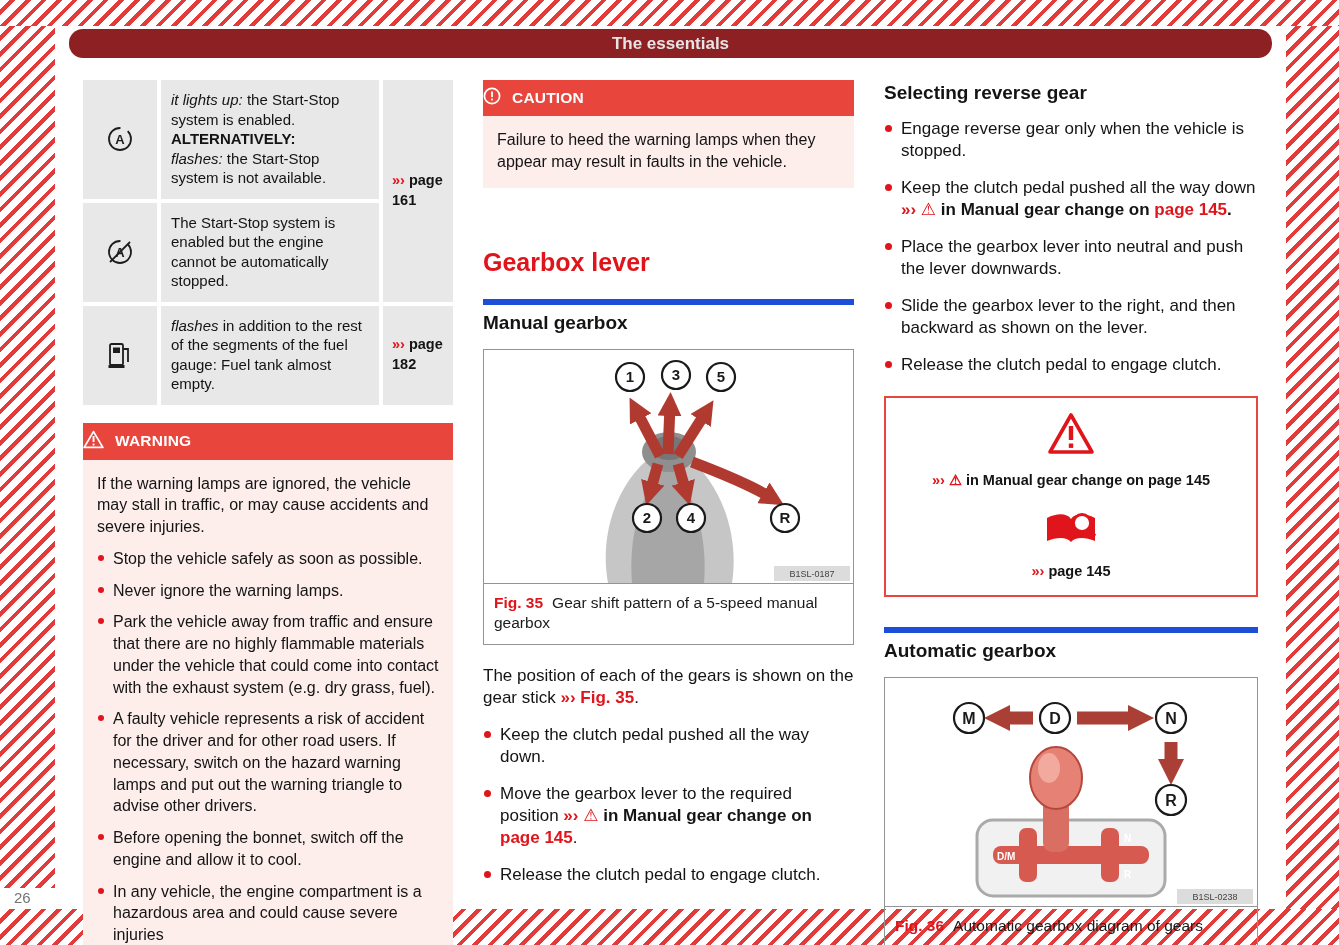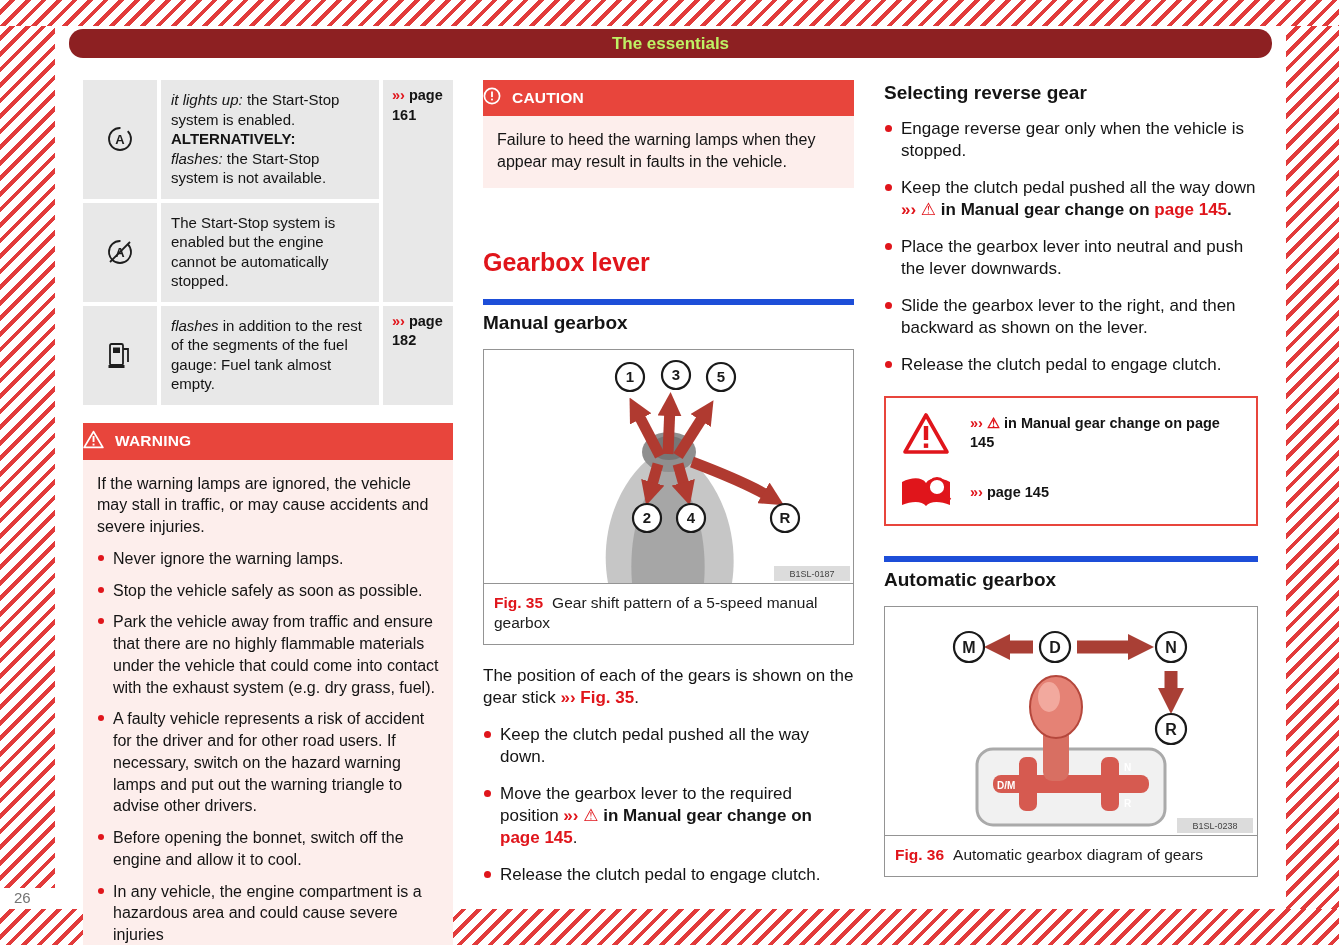--- a/index.html
+++ b/index.html
@@ -17,36 +17,36 @@
   body{
     width:1339px;height:945px;position:relative;overflow:hidden;background:#fff;
     font-family:"Liberation Sans",sans-serif;color:var(--ink);
   }
   .stripe{position:absolute;background:repeating-linear-gradient(135deg,#ffffff 0,#ffffff 7px,var(--stripe-red) 7px,var(--stripe-red) 11px);}
   .stripe-top{left:0;right:0;top:0;height:26px;}
   .stripe-bottom{left:0;right:0;bottom:0;height:36px;}
   .stripe-left{left:0;top:26px;width:55px;bottom:57px;}
   .stripe-right{right:0;top:26px;width:53px;bottom:36px;}
   .content{position:absolute;left:55px;right:53px;top:26px;bottom:36px;background:#fff;}
-  .header-bar{margin:3px 14px 0;height:29px;background:var(--dark-red);color:#bef264;
+  .header-bar{margin:3px 14px 0;height:29px;background:var(--dark-red);color:#e5e5e5;
     display:flex;align-items:center;justify-content:center;font-weight:bold;font-size:17px;border-radius:14px;}
   .columns{display:flex;gap:30px;margin:22px 28px 0;}
   .col1{width:370px;flex:none;}
   .col2{width:371px;flex:none;}
   .col3{flex:1;}
   .red{color:var(--red);}
   .b{font-weight:bold;}
   .it{font-style:italic;}
 
   
   .ind-table{display:grid;grid-template-columns:74px 1fr 70px;gap:4px;font-size:15px;line-height:1.3;}
   .cell{background:var(--cell-gray);}
   .icon-cell{display:flex;align-items:center;justify-content:center;}
   .text-cell{padding:10px 10px 11px;}
-  .ref-cell{display:flex;align-items:flex-start;padding:6px 6px 6px 9px;font-weight:bold;font-size:14.5px;line-height:1.35;}
+  .ref-cell{display:flex;align-items:center;padding:6px 6px 6px 9px;font-weight:bold;font-size:14.5px;line-height:1.35;}
   .ref-span{grid-row:1/3;grid-column:3;}
 
   
   .alert-box{margin-top:18px;}
   .box-header{background:var(--box-red);color:#fff;display:flex;align-items:center;gap:11px;
     padding:7px 0;font-weight:bold;font-size:15.5px;letter-spacing:.2px;}
   .box-body{background:var(--pink);padding:13px 14px 15px;font-weight:normal;font-size:16px;line-height:1.36;}
   .wbullet{position:relative;padding-left:16px;margin-top:10px;}
   .wbullet .dot{position:absolute;left:1px;top:7px;width:6px;height:6px;border-radius:50%;background:var(--red);}
 
@@ -57,21 +57,21 @@
   .fig-frame svg{display:block;}
   .fig-caption{border:1px solid var(--fig-border);border-top:none;padding:9px 10px 11px;font-size:15.5px;line-height:1.3;color:#1c1c1c;}
   .fig-label{color:var(--red);font-weight:bold;margin-right:9px;}
   .para{margin-top:20px;font-size:17px;line-height:1.32;}
   .li{position:relative;padding-left:17px;margin-top:14px;font-size:17px;line-height:1.32;}
   .li .dot{position:absolute;left:1px;top:7px;width:7px;height:7px;border-radius:50%;background:var(--red);}
 
   
   .col-heading{font-size:19px;font-weight:bold;margin-top:2px;}
   .note-box{margin-top:20px;border:2px solid var(--box-red);padding:14px 12px;display:flex;flex-direction:column;gap:20px;}
-  .note-row{display:flex;align-items:center;gap:16px;}
+  .note-row{display:flex;align-items:center;gap:16px;flex-direction:column;}
   .note-icon{flex:none;width:56px;display:flex;justify-content:center;}
   .note-text{font-size:14.5px;font-weight:bold;line-height:1.35;}
   .page-num{position:absolute;left:14px;bottom:39px;font-size:15px;color:#737373;}
 </style>
 </head>
 <body>
 
 <div class="stripe stripe-top"></div>
 <div class="stripe stripe-bottom"></div>
 <div class="stripe stripe-left"></div>
@@ -135,22 +135,22 @@
             <svg width="21" height="19" viewBox="0 0 21 19">
               <path d="M10.5 1.6 L19.8 17.4 H1.2 Z" fill="none" stroke="#fff" stroke-width="1.8" stroke-linejoin="round"></path>
               <rect x="9.6" y="6" width="1.9" height="6" fill="#fff"></rect>
               <rect x="9.6" y="13.6" width="1.9" height="1.9" fill="#fff"></rect>
             </svg>
           </span>
           <span>WARNING</span>
         </div>
         <div class="box-body">
           <div>If the warning lamps are ignored, the vehicle may stall in traffic, or may cause accidents and severe injuries.</div>
+          <div class="wbullet"><span class="dot"></span><span>Stop the vehicle safely as soon as possible.</span></div>
           <div class="wbullet"><span class="dot"></span><span>Never ignore the warning lamps.</span></div>
-          <div class="wbullet"><span class="dot"></span><span>Stop the vehicle safely as soon as possible.</span></div>
           <div class="wbullet"><span class="dot"></span><span>Park the vehicle away from traffic and ensure that there are no highly flammable materials under the vehicle that could come into contact with the exhaust system (e.g. dry grass, fuel).</span></div>
           <div class="wbullet"><span class="dot"></span><span>A faulty vehicle represents a risk of accident for the driver and for other road users. If necessary, switch on the hazard warning lamps and put out the warning triangle to advise other drivers.</span></div>
           <div class="wbullet"><span class="dot"></span><span>Before opening the bonnet, switch off the engine and allow it to cool.</span></div>
           <div class="wbullet">
             <span class="dot"></span><span>In any vehicle, the engine compartment is a hazardous area and could cause severe injuries </span>
             
             
           </div>
         </div>
       </div>

